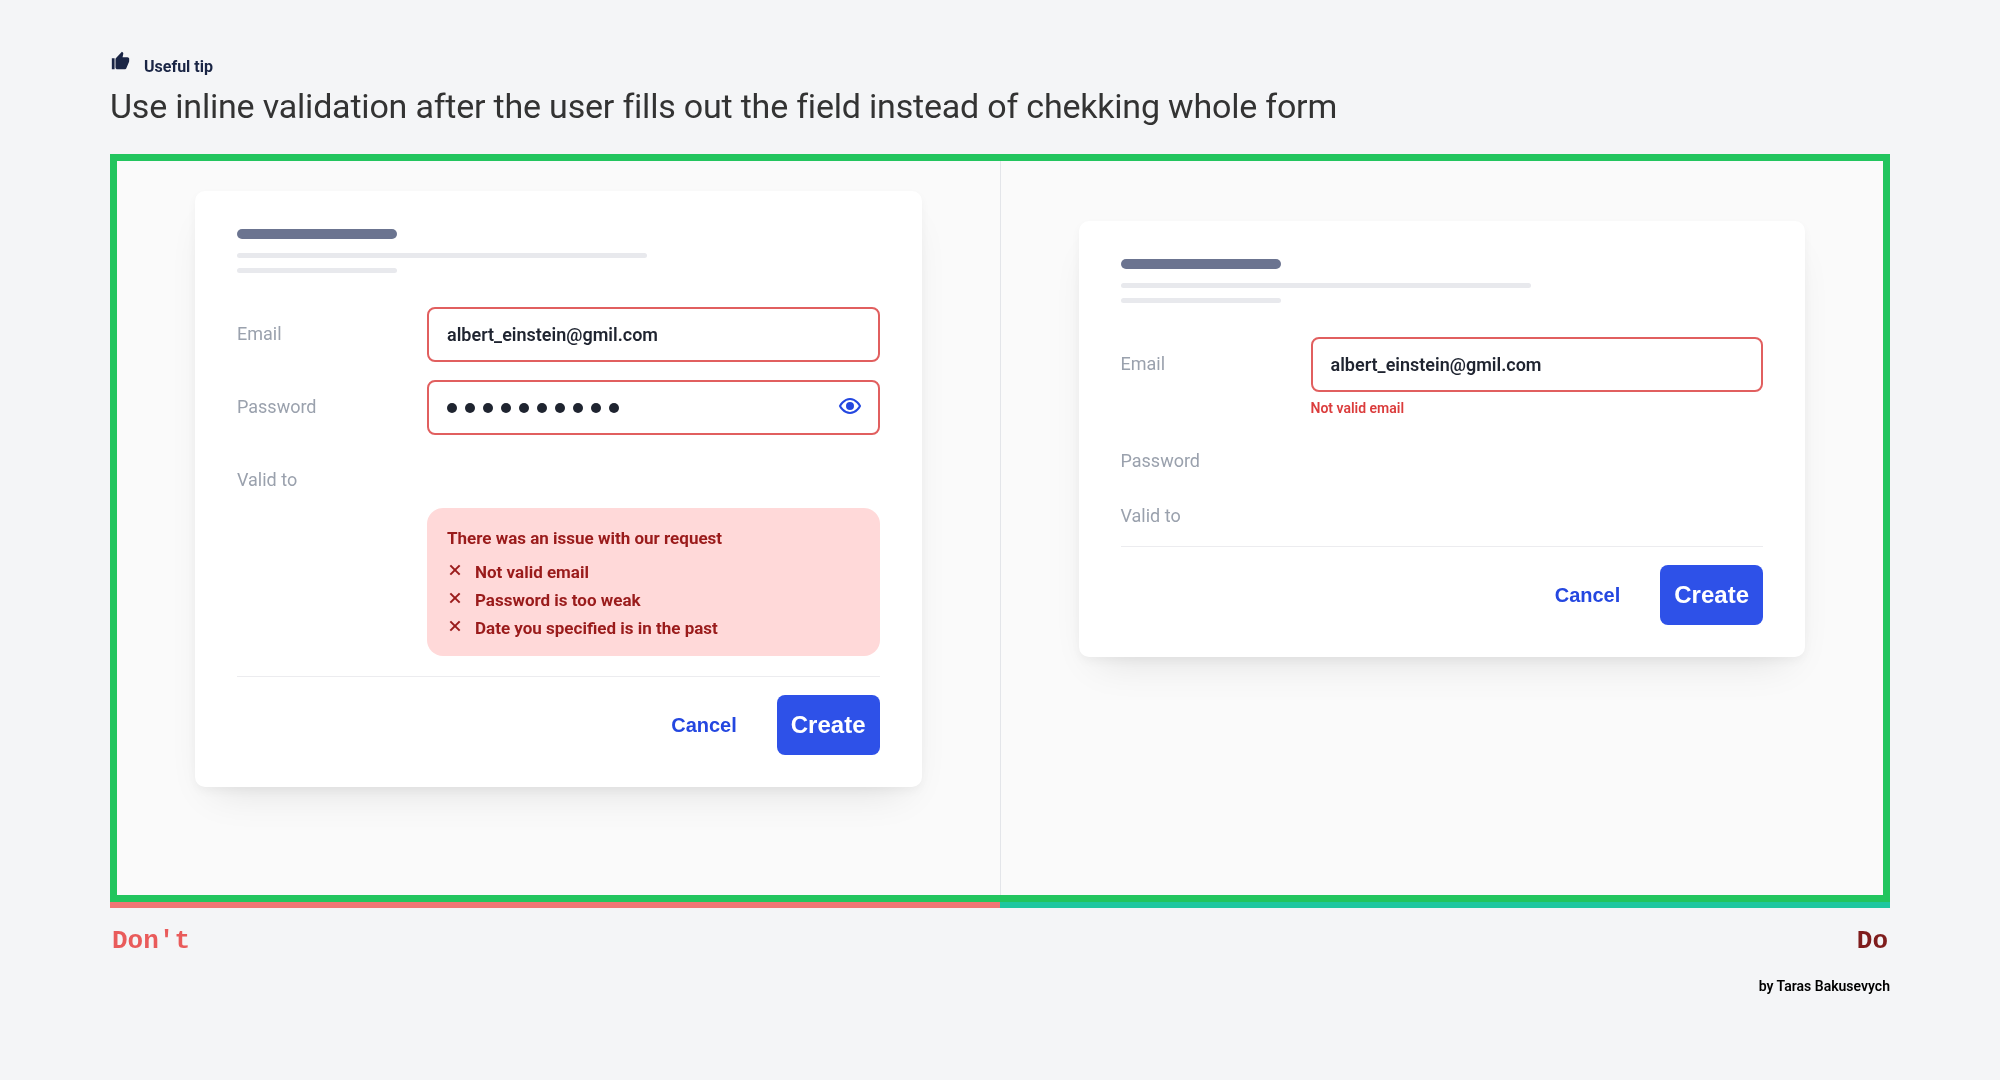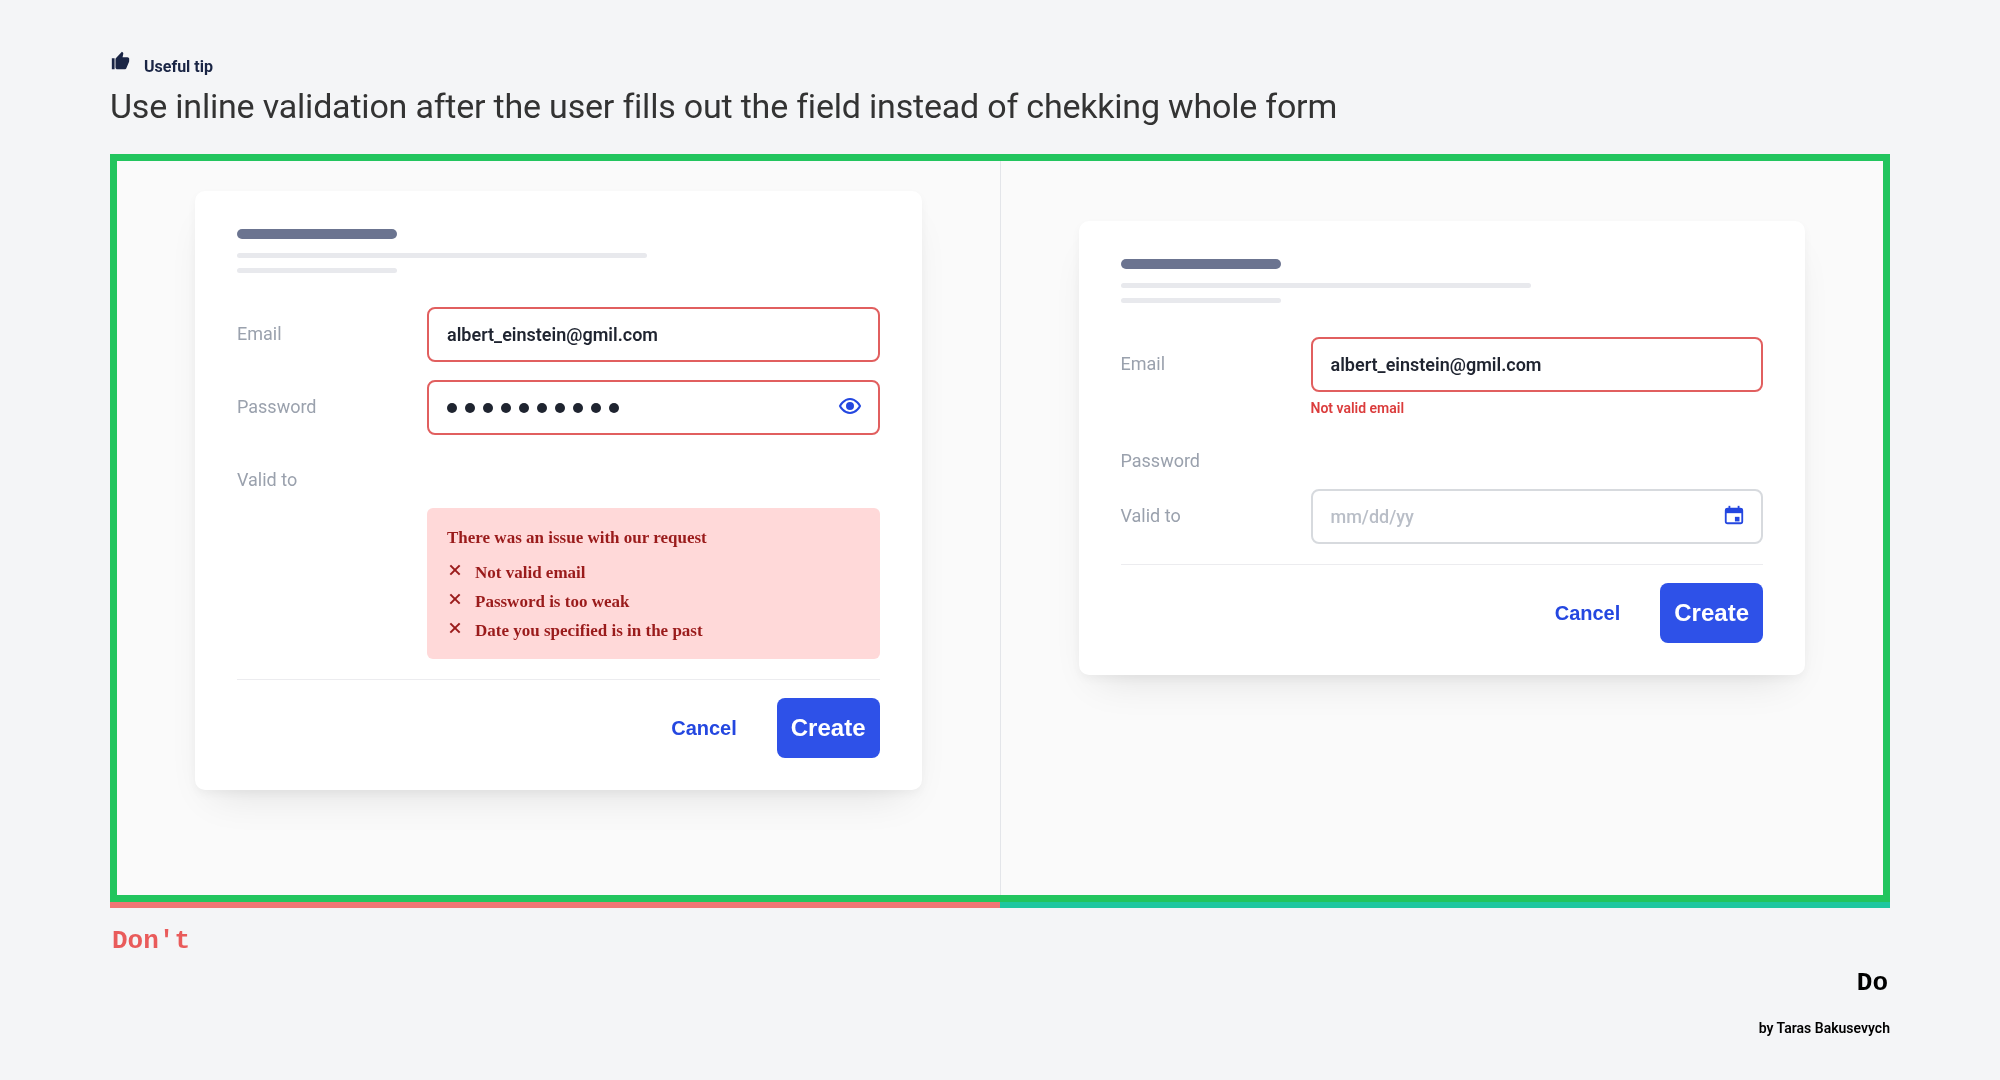--- a/index.html
+++ b/index.html
@@ -53,41 +53,40 @@
   }
   .input.err { border-color: #e15f5f; }
   .input .icon { position: absolute; right: 16px; top: 50%; transform: translateY(-50%); }
   .dots { display: flex; gap: 8px; }
   .dots span { width: 10px; height: 10px; background: #1f2430; border-radius: 50%; }
   .placeholder-text { color: #b9bec7; font-weight: 500; }
   .err-text { color: #db3c3c; font-size: 14px; font-weight: 600; margin-top: 8px; }
   .help-text { color: #8b919d; font-size: 14px; font-weight: 600; margin-top: 8px; }
   .error-box {
     background: #ffd9d9;
-    border-radius: 6px;
+    border-radius: 16px;
     padding: 20px 20px 18px;
     margin-left: 190px;
     margin-bottom: 10px;
-    font-family: Liberation Serif, serif;
   }
   .error-box-title { color: #9a1b1b; font-size: 17px; font-weight: 700; margin-bottom: 14px; }
   .error-item { display: flex; align-items: center; gap: 12px; color: #9a1b1b; font-size: 17px; font-weight: 700; margin-bottom: 8px; }
   .error-item:last-child { margin-bottom: 0; }
   .divider { border-top: 1px solid #ececef; margin: 20px 0 18px; }
   .actions { display: flex; justify-content: flex-end; gap: 22px; align-items: center; }
   .btn-cancel { background: transparent; border: none; color: #2447e0; font-size: 20px; font-weight: 700; padding: 14px 18px; cursor: pointer; }
   .btn-create { background: #2e51e8; color: #fff; border: none; font-size: 24px; font-weight: 700; padding: 16px 14px; border-radius: 8px; cursor: pointer; }
   .bottom-bars { display: flex; }
   .bar { height: 6px; flex: 1; }
   .bar.red { background: #f07575; }
   .bar.green { background: #1ec7a0; }
   .verdict-row { display: flex; justify-content: space-between; margin-top: 18px; padding: 0 2px; font-family: Liberation Mono, monospace; }
   .verdict { font-size: 26px; font-weight: 800; }
   .verdict.red { color: #e95b5b; }
-  .verdict.green { color: #000000; margin-top: 42px; }
+  .verdict.green { color: #7f1d1d; }
   .byline { text-align: right; color: #000000; font-size: 14px; font-weight: 600; margin-top: 22px; }
 </style>
 </head>
 <body>
 
 <div class="tip-header">
   <span class="icon">
     <svg width="22" height="22" viewBox="0 0 24 24" fill="#1a2545">
         <path d="M2 21h3V9H2v12zm19-11c0-1.1-.9-2-2-2h-5.3l.8-3.8V3.9c0-.4-.2-.8-.4-1.1L13 2 6.6 8.6C6.2 9 6 9.5 6 10v9c0 1.1.9 2 2 2h8c.8 0 1.5-.5 1.8-1.2l2.9-6.8c.1-.3.2-.6.2-.9V10z"></path>
       </svg>
@@ -196,34 +195,20 @@
           <div class="err-text">Not valid email</div>
         </div>
       </div>
 
       <div class="row">
         <div class="label">Password</div>
       </div>
 
       <div class="row">
         <div class="label">Valid to</div>
-        <div class="field-wrap">
-          <div class="input">
-            <span class="placeholder-text">mm/dd/yy</span>
-            <span class="icon">
-              <svg width="22" height="22" viewBox="0 0 24 24" fill="#2447e0">
-                  <rect x="3" y="5" width="18" height="16" rx="2" fill="none" stroke="#2447e0" stroke-width="2"></rect>
-                  <rect x="3" y="5" width="18" height="5" fill="#2447e0"></rect>
-                  <rect x="13" y="14" width="5" height="5" fill="#2447e0"></rect>
-                  <line x1="7" y1="2" x2="7" y2="7" stroke="#2447e0" stroke-width="2"></line>
-                  <line x1="17" y1="2" x2="17" y2="7" stroke="#2447e0" stroke-width="2"></line>
-                </svg>
-            </span>
-          </div>
-        </div>
       </div>
 
       <div class="divider"></div>
       <div class="actions">
         <button class="btn-cancel">Cancel</button>
         <button class="btn-create">Create</button>
       </div>
     </div>
   </div>
 

